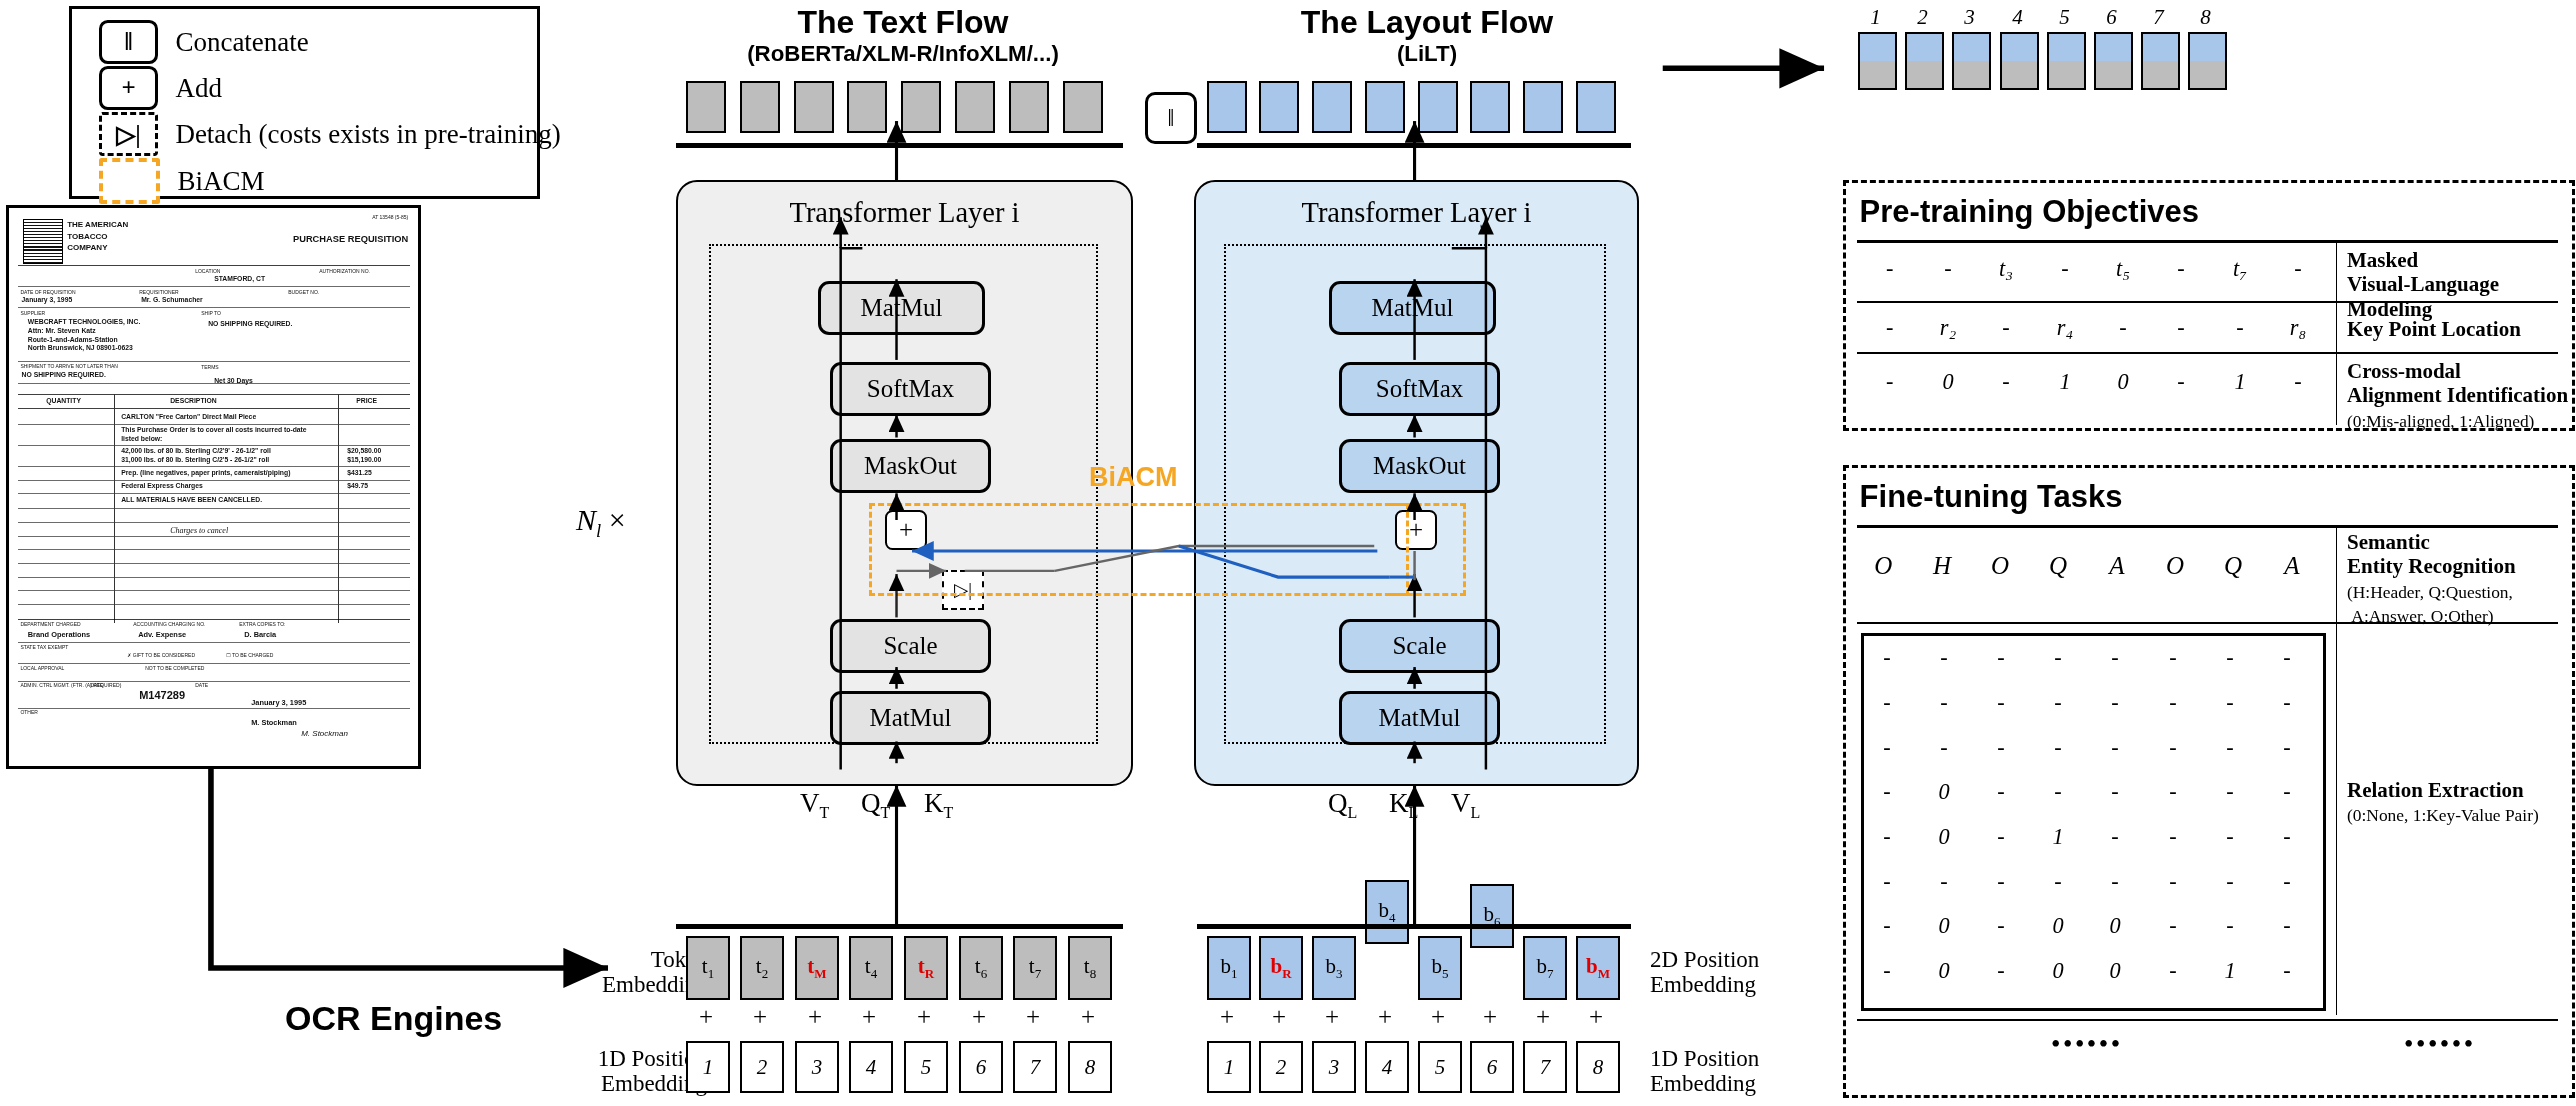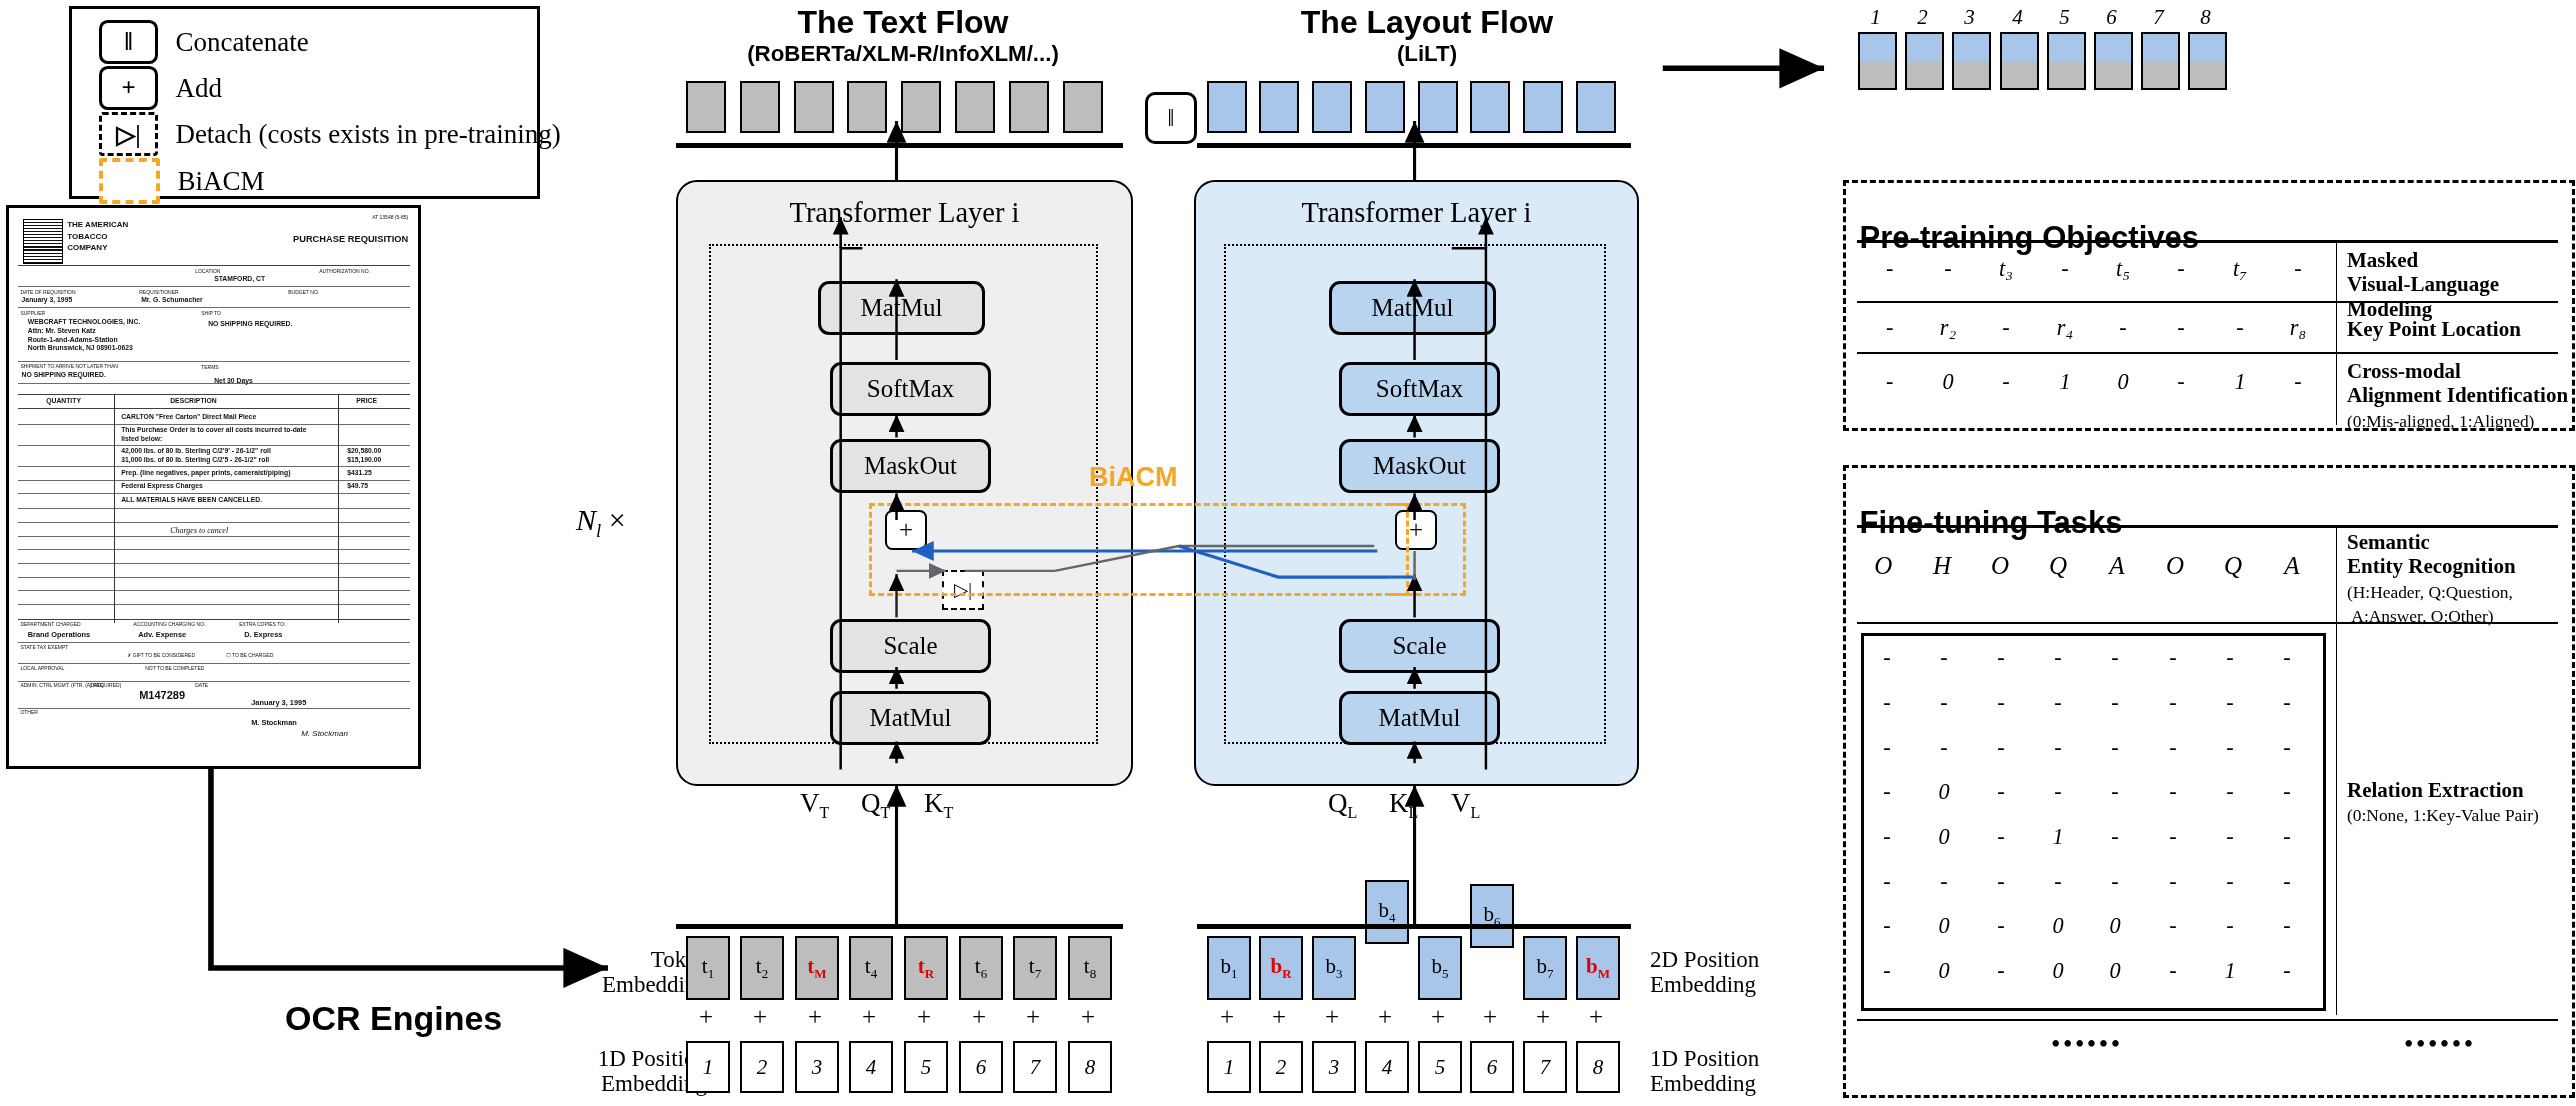--- a/index.html
+++ b/index.html
@@ -56,21 +56,21 @@
   .tokbox.blue{background:#a8c6ea;}
   .tokbox.white{background:#fff;}
   .tokbox sub{font-size:13px;}
   .red{color:#e00000;font-weight:700;}
   .plus-sign{position:absolute;font-size:25px;text-align:center;}
   .sidelab{position:absolute;font-size:23px;line-height:1.08;}
   .barline{position:absolute;background:#000;height:5px;}
 
   
   .dashpanel{position:absolute;border:3.7px dashed #000;background:#fff;}
-  .ptitle{position:absolute;font-family:"Liberation Sans",sans-serif;font-weight:700;font-size:31px;margin-top:26px;}
+  .ptitle{position:absolute;font-family:"Liberation Sans",sans-serif;font-weight:700;font-size:31px;}
   .hr{position:absolute;background:#000;height:1.9px;}
   .vr{position:absolute;background:#000;width:1.2px;}
   .cell{position:absolute;font-size:22.3px;font-style:italic;text-align:center;}
   .rlab{position:absolute;font-size:21px;font-weight:700;line-height:1.16;}
   .rlab .sub{font-weight:400;font-size:17.4px;}
   .solidbox{position:absolute;border:3.1px solid #000;}
   .dots{position:absolute;font-size:27px;letter-spacing:2.5px;}
 
   
   #ocrlabel{left:285px;top:999px;font-size:34px;font-weight:700;
@@ -173,21 +173,21 @@
   <div class="docline" style="top:369px"></div>
   <div class="docline" style="top:382px"></div>
   <div class="docline" style="top:396px"></div>
 
   <div class="docline" style="top:411px;height:1.2px;background:#000"></div>
   <div class="doctxt sm" style="left:11.2px;top:413px">DEPARTMENT CHARGED</div>
   <div class="doctxt" style="left:18.6px;top:422px;font-size:7.4px">Brand Operations</div>
   <div class="doctxt sm" style="left:124px;top:413px">ACCOUNTING CHARGING NO.</div>
   <div class="doctxt" style="left:129px;top:422px;font-size:7.4px">Adv. Expense</div>
   <div class="doctxt sm" style="left:230px;top:413px">EXTRA COPIES TO:</div>
-  <div class="doctxt" style="left:235px;top:422px;font-size:7.4px">D. Express</div>
+  <div class="doctxt" style="left:235px;top:422px;font-size:7.4px">D. Barcia</div>
   <div class="docline" style="top:434px"></div>
   <div class="doctxt sm" style="left:11.2px;top:436px">STATE TAX EXEMPT</div>
   <div class="doctxt sm" style="left:118px;top:444px">✗ GIFT TO BE CONSIDERED</div>
   <div class="doctxt sm" style="left:217px;top:444px">☐ TO BE CHARGED</div>
   <div class="docline" style="top:455px"></div>
   <div class="doctxt sm" style="left:11.2px;top:457px">LOCAL APPROVAL</div>
   <div class="doctxt sm" style="left:136px;top:457px">NOT TO BE COMPLETED</div>
   <div class="docline" style="top:473px"></div>
   <div class="doctxt sm" style="left:11.2px;top:474px">ADMIN. CTRL MGMT. (FTR. (A) REQUIRED)</div>
   <div class="doctxt" style="left:130px;top:481px;font-size:11px">M147289</div>

